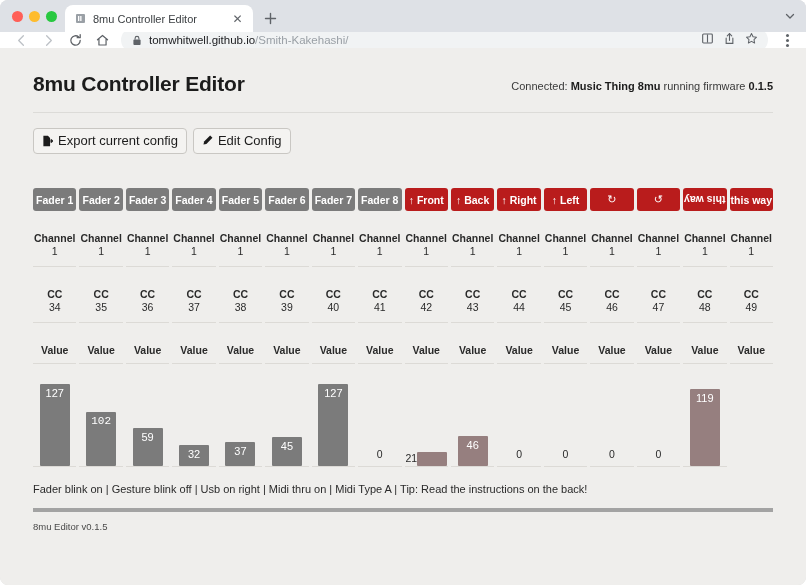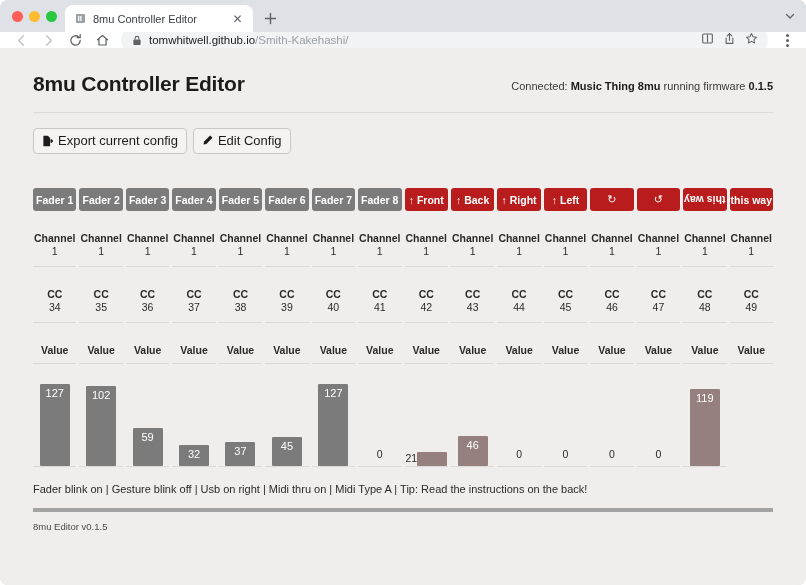--- a/index.html
+++ b/index.html
@@ -483,21 +483,21 @@
           <div class="subrow value">Value</div>
           <div class="subrow value">Value</div>
           <div class="subrow value">Value</div>
         </div>
 
       <div class="grid" id="row-bars">
           <div class="barcell">
             <div class="bar" style="height: 82px;"><span>127</span></div>
           </div>
           <div class="barcell">
-            <div class="bar" style="height: 80px;"><span>102</span></div>
+            <div class="bar" style="height: 54px; font-family: Liberation Mono, monospace;"><span>102</span></div>
           </div>
           <div class="barcell">
             <div class="bar" style="height: 38px;"><span>59</span></div>
           </div>
           <div class="barcell">
             <div class="bar" style="height: 21px;"><span>32</span></div>
           </div>
           <div class="barcell">
             <div class="bar" style="height: 24px;"><span>37</span></div>
           </div>

